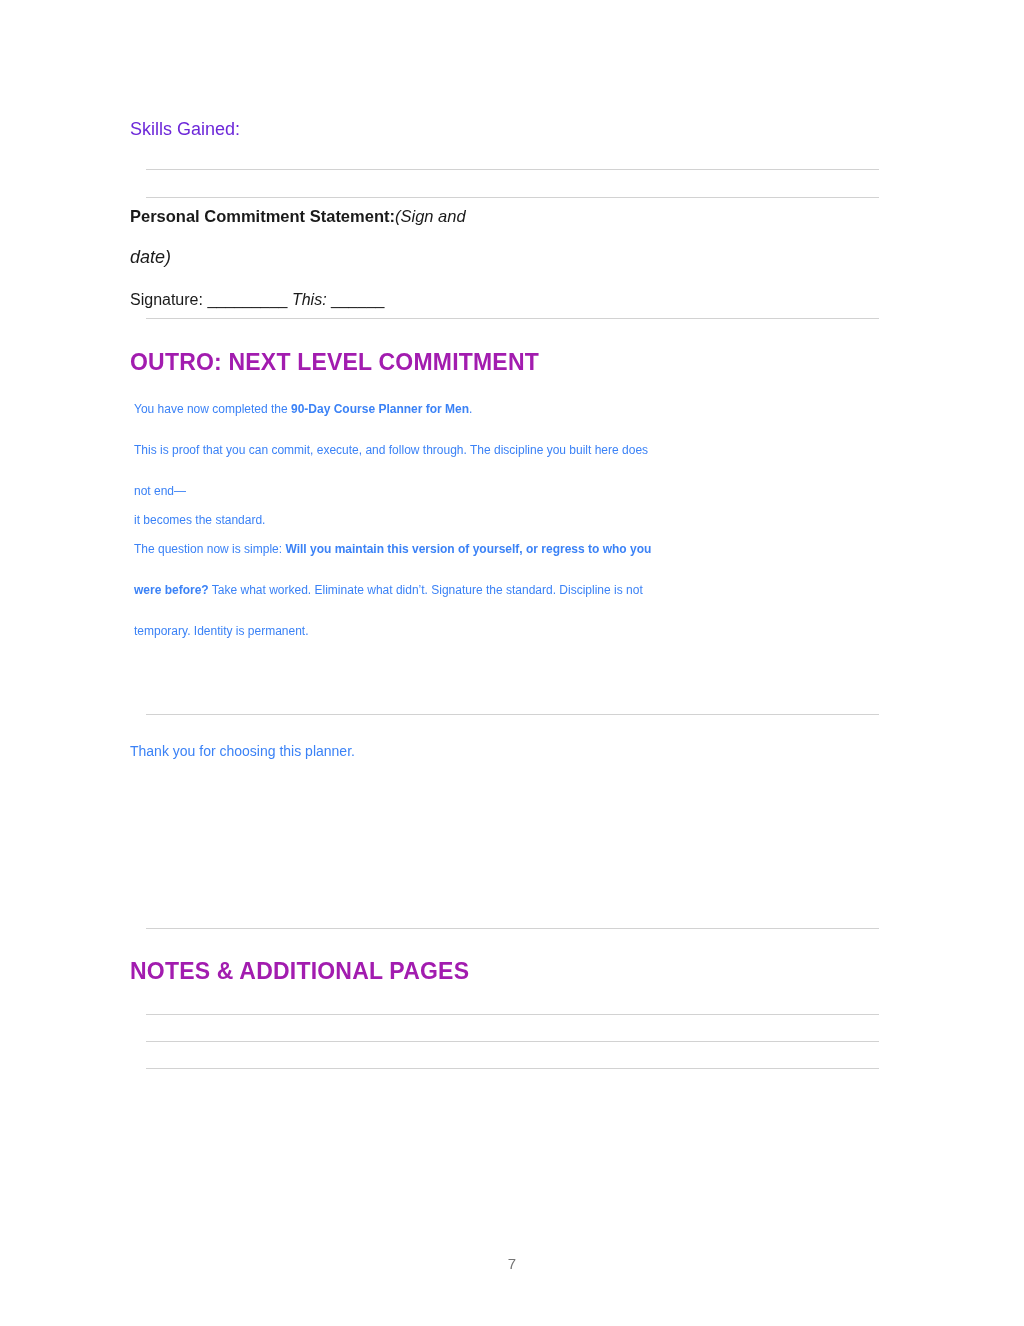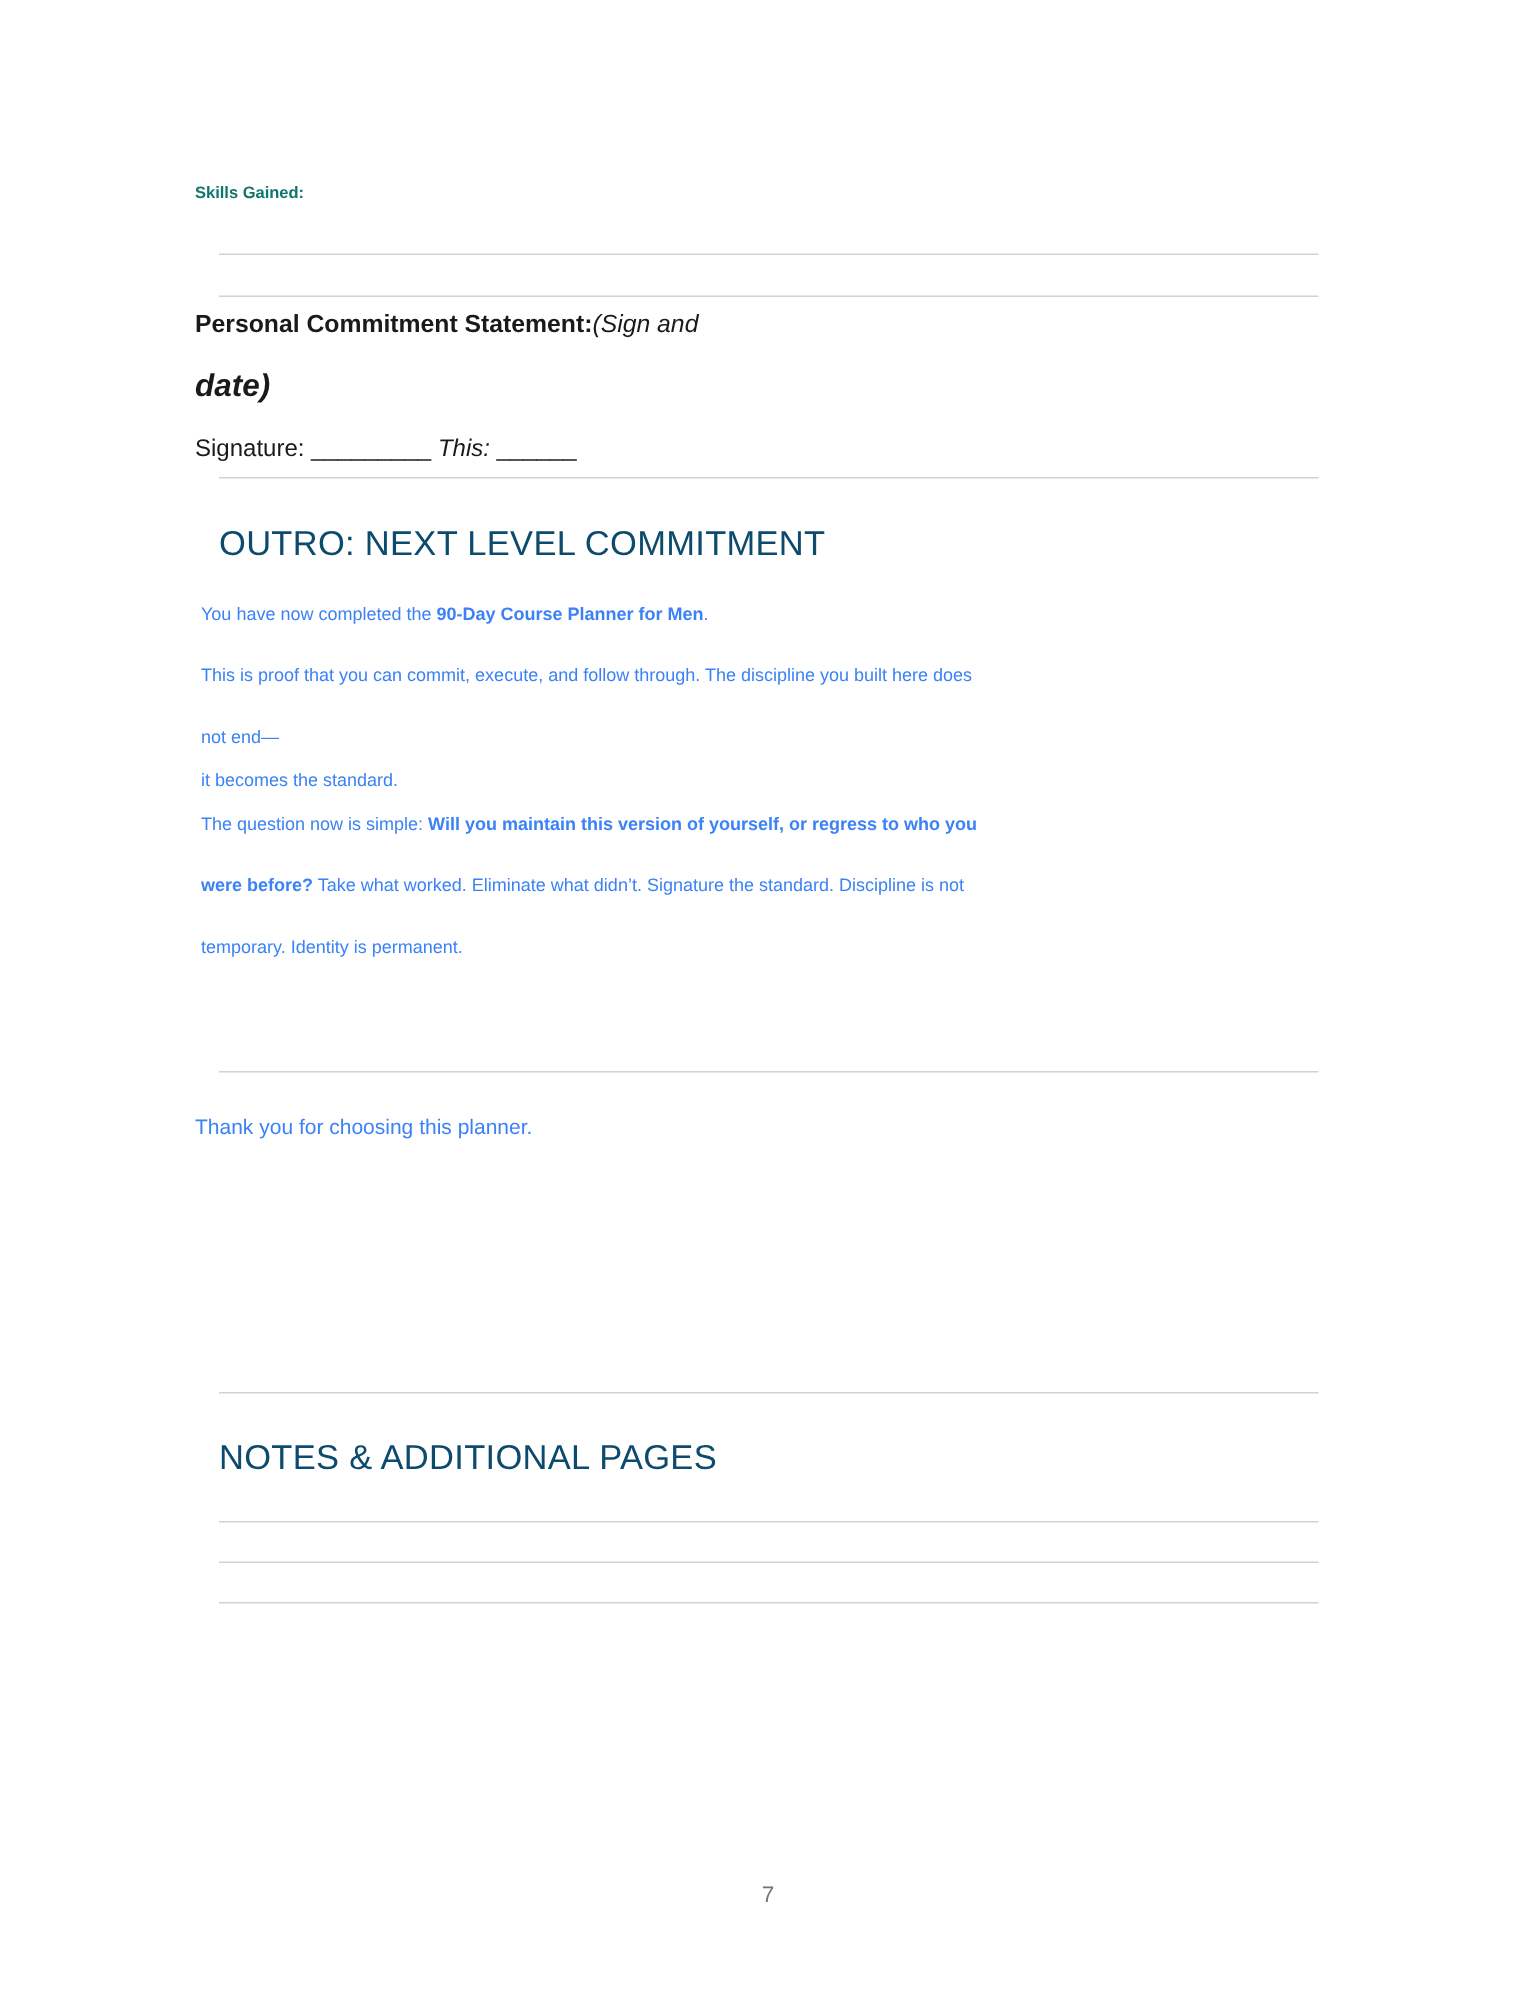--- a/index.html
+++ b/index.html
@@ -19,56 +19,56 @@
     box-sizing: border-box;
     padding: 119px 129px 0 130px;
   }
   .rule {
     border: none;
     border-top: 1px solid #d2d2d2;
     height: 0;
     margin: 0 16px;
   }
   .label-sm {
-    font-size: 11px;
+    font-size: 18px;
     line-height: 20px;
-    font-weight: bold;
-    color: #0f766e;
+    font-weight: normal;
+    color: #6d28d9;
   }
   .rule-1 { margin-top: 29.5px; }
   .label-habits { margin-top: 24.5px; }
   .rule-2 { margin-top: 27.5px; }
 
   .commitment {
     margin: 6px 0 0 0;
     font-size: 16.5px;
     line-height: 25px;
     white-space: nowrap;
   }
   .commitment strong { font-weight: bold; font-style: normal; }
   .commitment em { font-style: italic; font-weight: normal; margin-top: 36px; }
-  .commitment-cont { margin: 15.5px 0 0 0; font-size: 21px; line-height: 25px; font-weight: bold; }
+  .commitment-cont { margin: 15.5px 0 0 0; font-size: 18px; line-height: 25px; }
   .commitment-cont em { font-style: italic; }
 
   .signature-line {
     margin: 17px 0 0 0;
     font-size: 16px;
     line-height: 25px;
     white-space: nowrap;
   }
   .signature-line em { font-style: italic; }
 
   .rule-3 { margin-top: 6px; }
 
   .h-big {
     font-size: 23px;
     line-height: 31px;
-    font-weight: normal;
-    color: #0c4a6e;
-    margin: 16px;
+    font-weight: bold;
+    color: #a21caf;
+    margin: 0;
     letter-spacing: 0.2px;
     white-space: nowrap;
   }
   .h-outro { margin-top: 28px; }
 
   .body-line {
     font-size: 12px;
     line-height: 25px;
     margin: 4px;
     color: #3b82f6;

